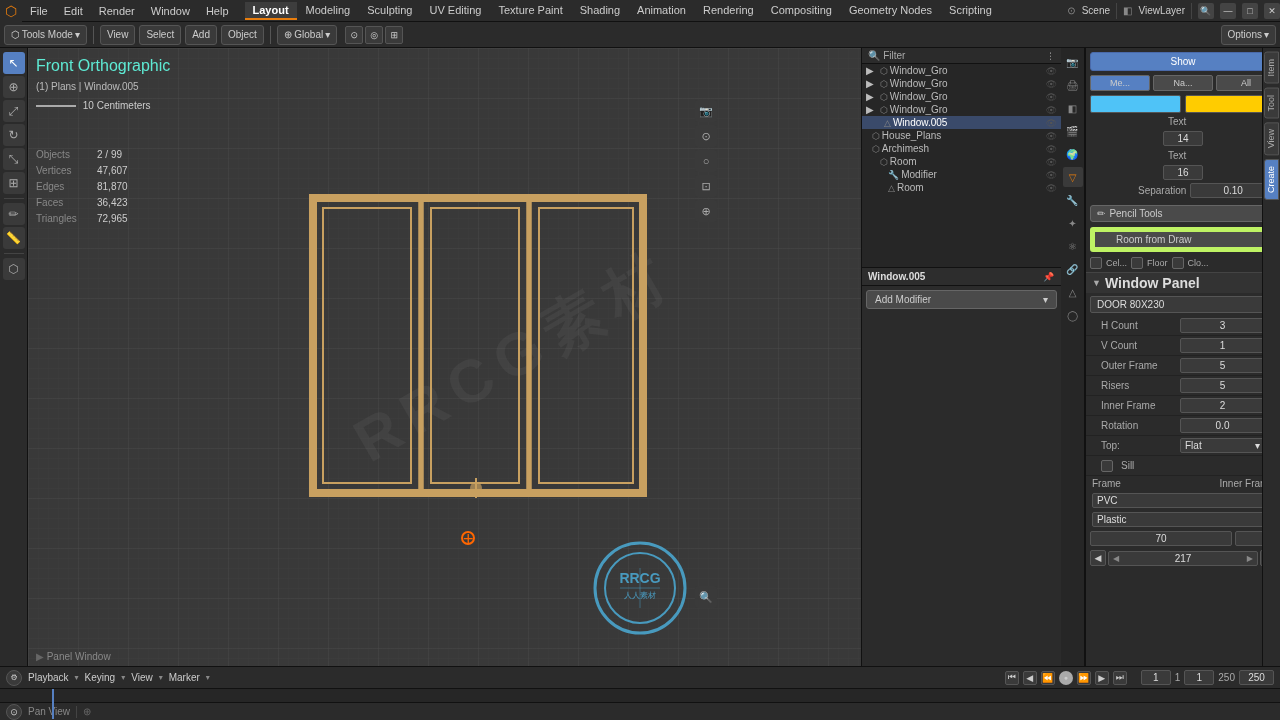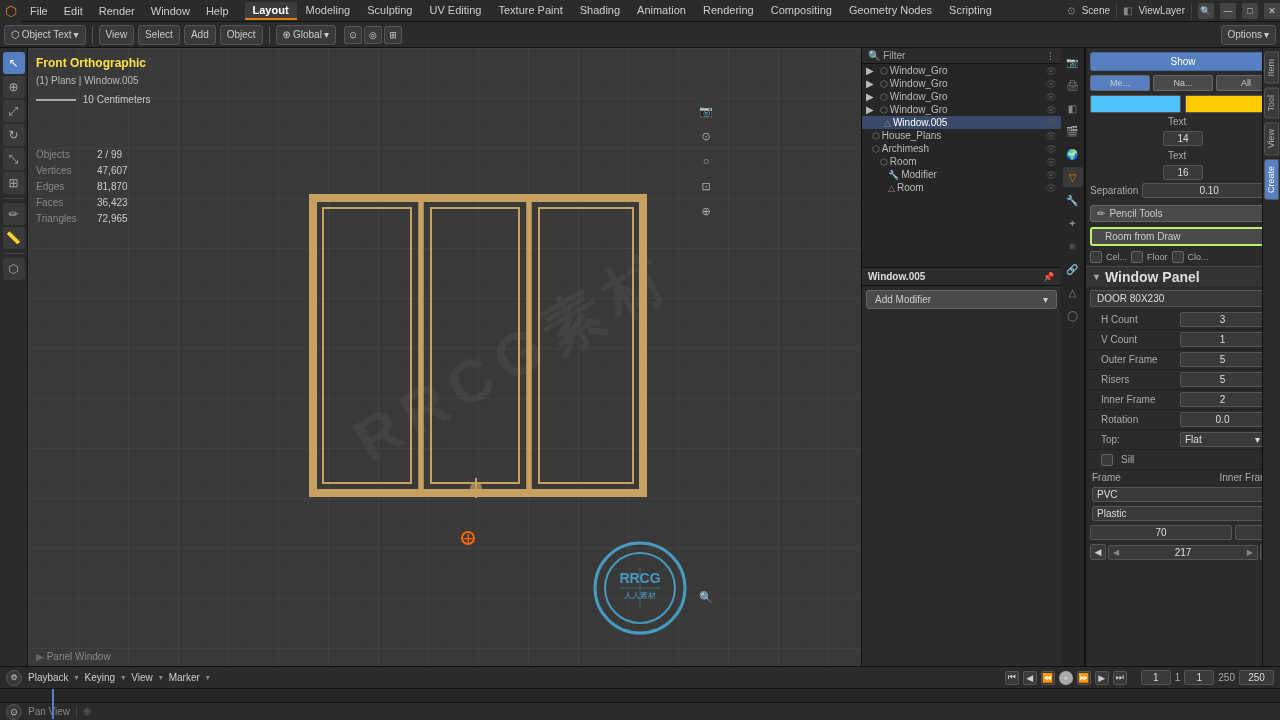--- a/index.html
+++ b/index.html
@@ -131,21 +131,21 @@
       background: #393939;
       overflow: hidden;
     }
     .viewport-info {
       position: absolute;
       top: 6px; left: 8px;
       color: #ccc;
       font-size: 10px;
       line-height: 1.5;
     }
-    .viewport-info .view-name { font-size: 12px; font-weight: bold; color: #fde047; }
+    .viewport-info .view-name { font-size: 16px; font-weight: normal; color: #5eead4; }
     .viewport-grid {
       position: absolute;
       top: 0; left: 0; right: 0; bottom: 0;
       background-image:
         linear-gradient(rgba(100,100,100,0.15) 1px, transparent 1px),
         linear-gradient(90deg, rgba(100,100,100,0.15) 1px, transparent 1px),
         linear-gradient(rgba(80,80,80,0.08) 1px, transparent 1px),
         linear-gradient(90deg, rgba(80,80,80,0.08) 1px, transparent 1px);
       background-size: 50px 50px, 50px 50px, 10px 10px, 10px 10px;
     }
@@ -363,21 +363,21 @@
     }
     .text-field-row {
       display: flex; align-items: center; gap: 4px; margin-top: 3px; flex-direction: column;
     }
     .text-field-label { font-size: 10px; color: #aaa; min-width: 30px; }
     .text-field-input {
       flex: 1; background: #3a3a3a; border: 1px solid #555;
       border-radius: 2px; padding: 1px 4px; font-size: 10px; color: #ddd;
     }
     .separation-row {
-      display: flex; align-items: center; gap: 4px; margin-top: 3px;
+      display: flex; align-items: center; gap: 4px; margin-top: 3px; margin-left: 48px;
     }
 
     
     .timeline-bar {
       position: absolute;
       bottom: 0; left: 0; right: 0;
       height: 54px;
       background: #2b2b2b;
       border-top: 1px solid #111;
     }
@@ -486,21 +486,21 @@
     <div class="win-btn">🔍</div>
     <div class="win-btn">—</div>
     <div class="win-btn">□</div>
     <div class="win-btn">✕</div>
   </div>
 </div>
 
 <div class="header-toolbar">
   <div class="header-btn">
     <span>⬡</span>
-    <span>Object Text</span>
+    <span>Tools Mode</span>
     <span>▾</span>
   </div>
   <div class="header-separator"></div>
   <div class="header-btn">View</div>
   <div class="header-btn">Select</div>
   <div class="header-btn">Add</div>
   <div class="header-btn">Object</div>
   <div class="header-separator"></div>
   <div class="header-btn">
     <span>⊕</span>
@@ -749,21 +749,21 @@
   </div>
 
   <div style="padding:3px 4px;">
     <div style="background:#4a4a4a; border:1px solid #666; border-radius:3px; padding:2px 6px; font-size:10px; color:#ccc; cursor:pointer; display:flex; align-items:center; gap:4px;">
       <span>✏</span>
       <span>Pencil Tools</span>
     </div>
   </div>
 
   <div style="padding:2px 4px;">
-    <div style="background:#4a4a4a; border:2px solid #bef264; border-radius:3px; padding:2px 13px; font-size:10px; color:#ccc; cursor:pointer;">
+    <div style="background:#4a4a4a; border:5px solid #bef264; border-radius:3px; padding:2px 21px; font-size:10px; color:#ccc; cursor:pointer;">
       <span>Room from Draw</span>
     </div>
   </div>
 
   <div style="display:flex; gap:4px; padding:3px 4px; align-items:center;">
     <div class="arch-checkbox"></div>
     <span style="font-size:9px; color:#aaa;">Cel...</span>
     <div class="arch-checkbox"></div>
     <span style="font-size:9px; color:#aaa;">Floor</span>
     <div class="arch-checkbox"></div>

